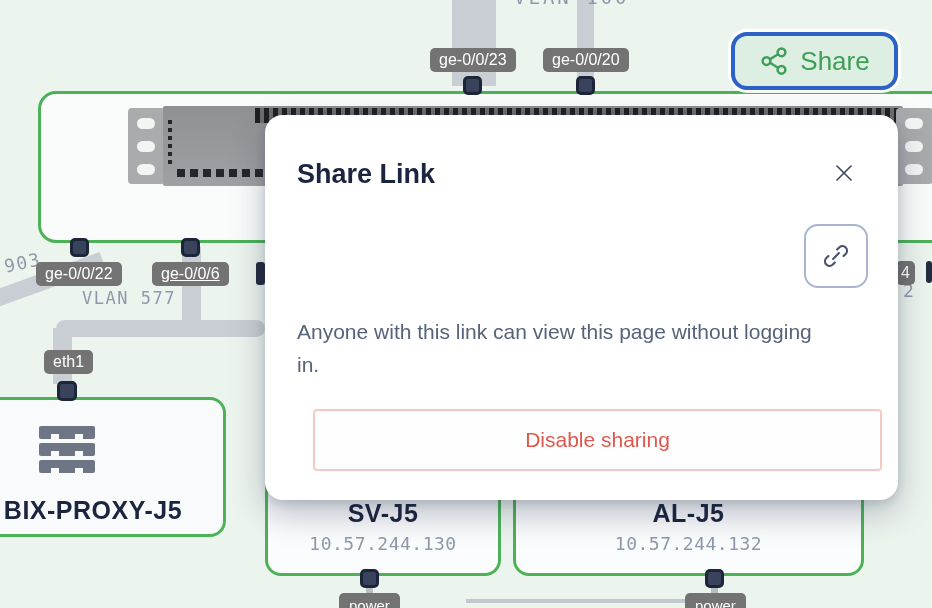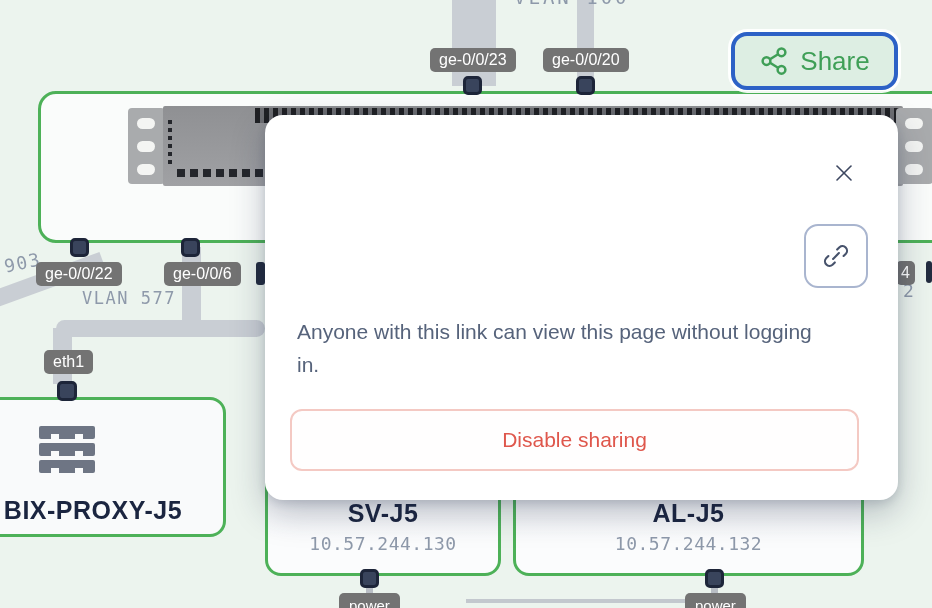--- a/index.html
+++ b/index.html
@@ -113,22 +113,22 @@
   .copy-btn{
     position:absolute;left:539px;top:109px;width:64px;height:64px;box-sizing:border-box;
     background:#ffffff;border:2px solid #a9b5cf;border-radius:14px;
     display:flex;align-items:center;justify-content:center;cursor:pointer;
   }
   .modal-note{
     position:absolute;left:32px;top:200px;width:522px;
     font-size:21px;line-height:33px;color:#56637b;
   }
   .disable-btn{
-    position:absolute;left:25px;top:294px;width:569px;height:62px;box-sizing:border-box;
-    background:#fffefe;border:2px solid #f4c9c3;border-radius:12px;
+    position:absolute;left:48px;top:294px;width:569px;height:62px;box-sizing:border-box;
+    background:#fffefe;border:2px solid #f4c9c3;border-radius:4px;
     display:flex;align-items:center;justify-content:center;
     color:#df574c;font-size:21px;cursor:pointer;
   }
 </style>
 </head>
 <body>
 
 <div class="link" style="left:452px;top:0;width:44px;height:86px;"></div>
 <div class="link" style="left:577px;top:0;width:17px;height:86px;"></div>
 <div class="link" style="left:-14px;top:272px;width:120px;height:17px;transform:rotate(-20deg);"></div>
@@ -166,21 +166,21 @@
 <div class="port" style="left:576px;top:76px;"></div>
 <div class="port" style="left:70px;top:238px;"></div>
 <div class="port" style="left:181px;top:238px;"></div>
 <div class="port" style="left:57px;top:381px;width:20px;height:20px;"></div>
 <div class="port" style="left:360px;top:569px;"></div>
 <div class="port" style="left:705px;top:569px;"></div>
 
 <div class="pill" style="left:430px;top:48px;">ge-0/0/23</div>
 <div class="pill" style="left:543px;top:48px;">ge-0/0/20</div>
 <div class="pill" style="left:36px;top:262px;">ge-0/0/22</div>
-<div class="pill" style="left:164px;top:262px;">ge-0/0/6</div>
+<div class="pill" style="left:152px;top:262px;text-decoration:underline;">ge-0/0/6</div>
 <div class="pill-frag" style="left:256px;top:262px;width:9px;height:23px;"></div>
 <div class="pill" style="left:44px;top:350px;">eth1</div>
 <div class="pill" style="left:896px;top:261px;padding:2px 5px;">4</div>
 <div class="pill-frag" style="left:926px;top:261px;width:6px;height:22px;"></div>
 
 <div class="share-btn">
   <span style="display:flex;">
     <svg width="30" height="30" viewBox="0 0 24 24" fill="none" stroke="#3f9f57" stroke-width="2">
       <circle cx="18" cy="5" r="3.1"></circle>
       <circle cx="6" cy="12" r="3.1"></circle>
@@ -212,20 +212,21 @@
   <div style="margin-top:26px;">
     <div class="node-title">AL-J5</div>
     <div class="node-ip">10.57.244.132</div>
   </div>
 </div>
 
 <div class="pill" style="left:339px;top:593px;font-size:15px;padding:3px 10px;">power</div>
 <div class="pill" style="left:685px;top:593px;font-size:15px;padding:3px 10px;">power</div>
 
 <div class="modal">
+  <div class="modal-title">Share Link</div>
   <div class="modal-close">
     <svg width="24" height="24" viewBox="0 0 24 24" stroke="#3d4760" stroke-width="1.6" fill="none" stroke-linecap="round">
       <line x1="5" y1="5" x2="19" y2="19"></line>
       <line x1="19" y1="5" x2="5" y2="19"></line>
     </svg>
   </div>
   <div class="copy-btn">
     <span style="display:flex;">
       <svg width="28" height="28" viewBox="0 0 24 24" fill="none" stroke="#46526b" stroke-width="1.8" stroke-linecap="round" stroke-linejoin="round">
         <path d="M9.5 14.5l5-5"></path>

